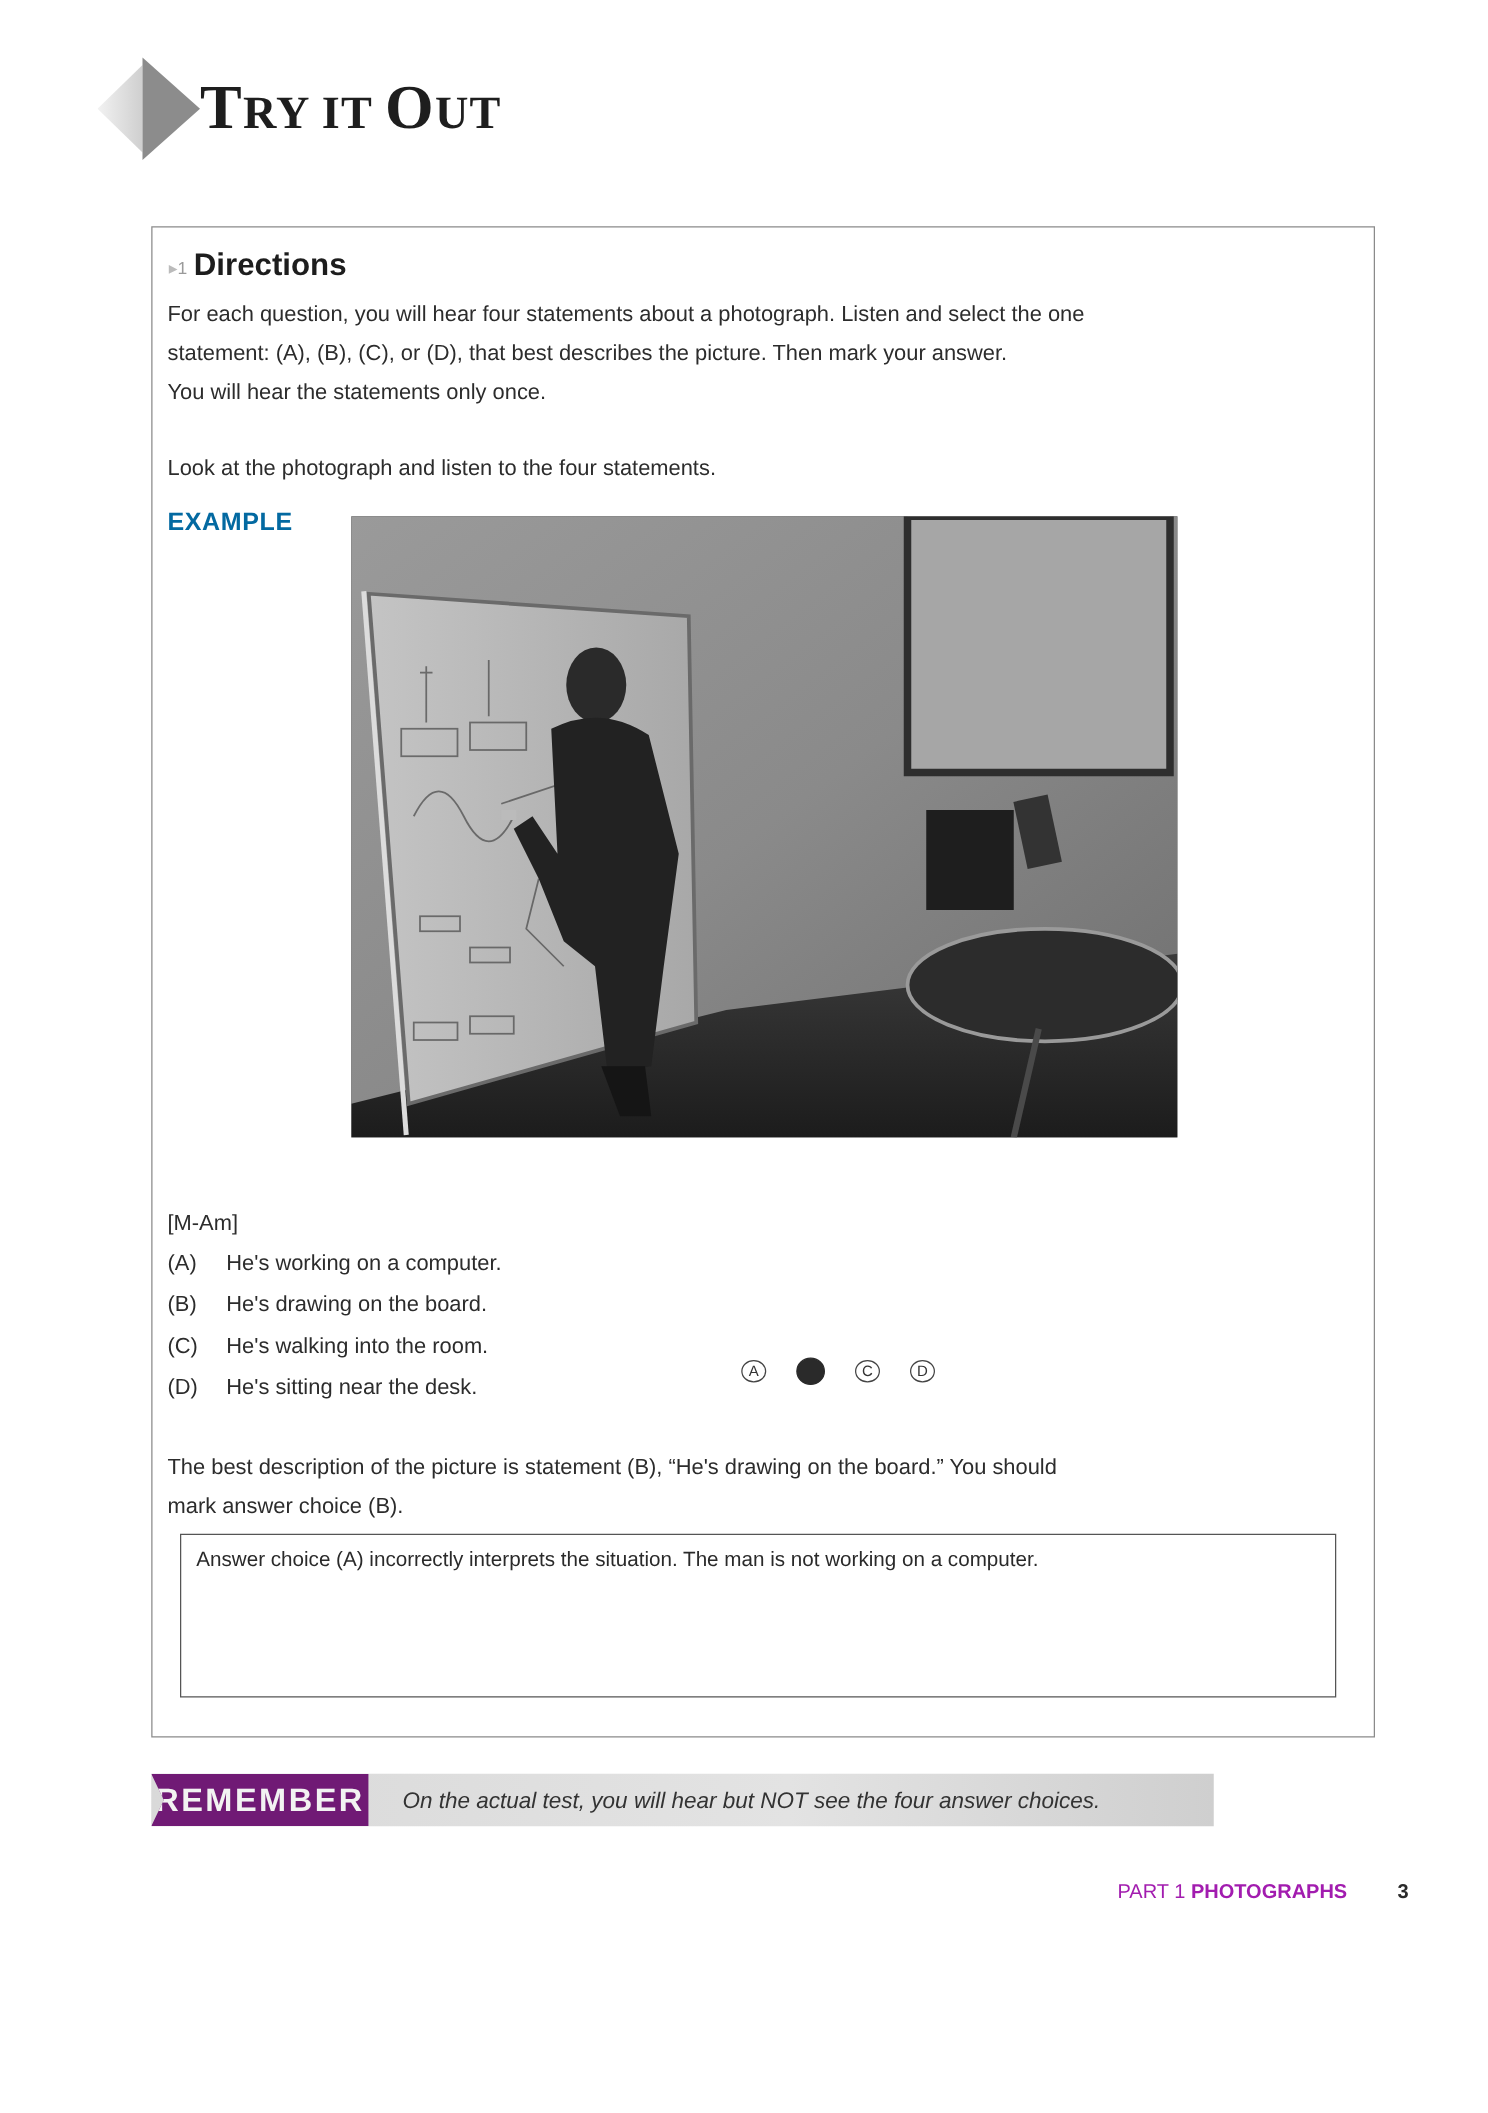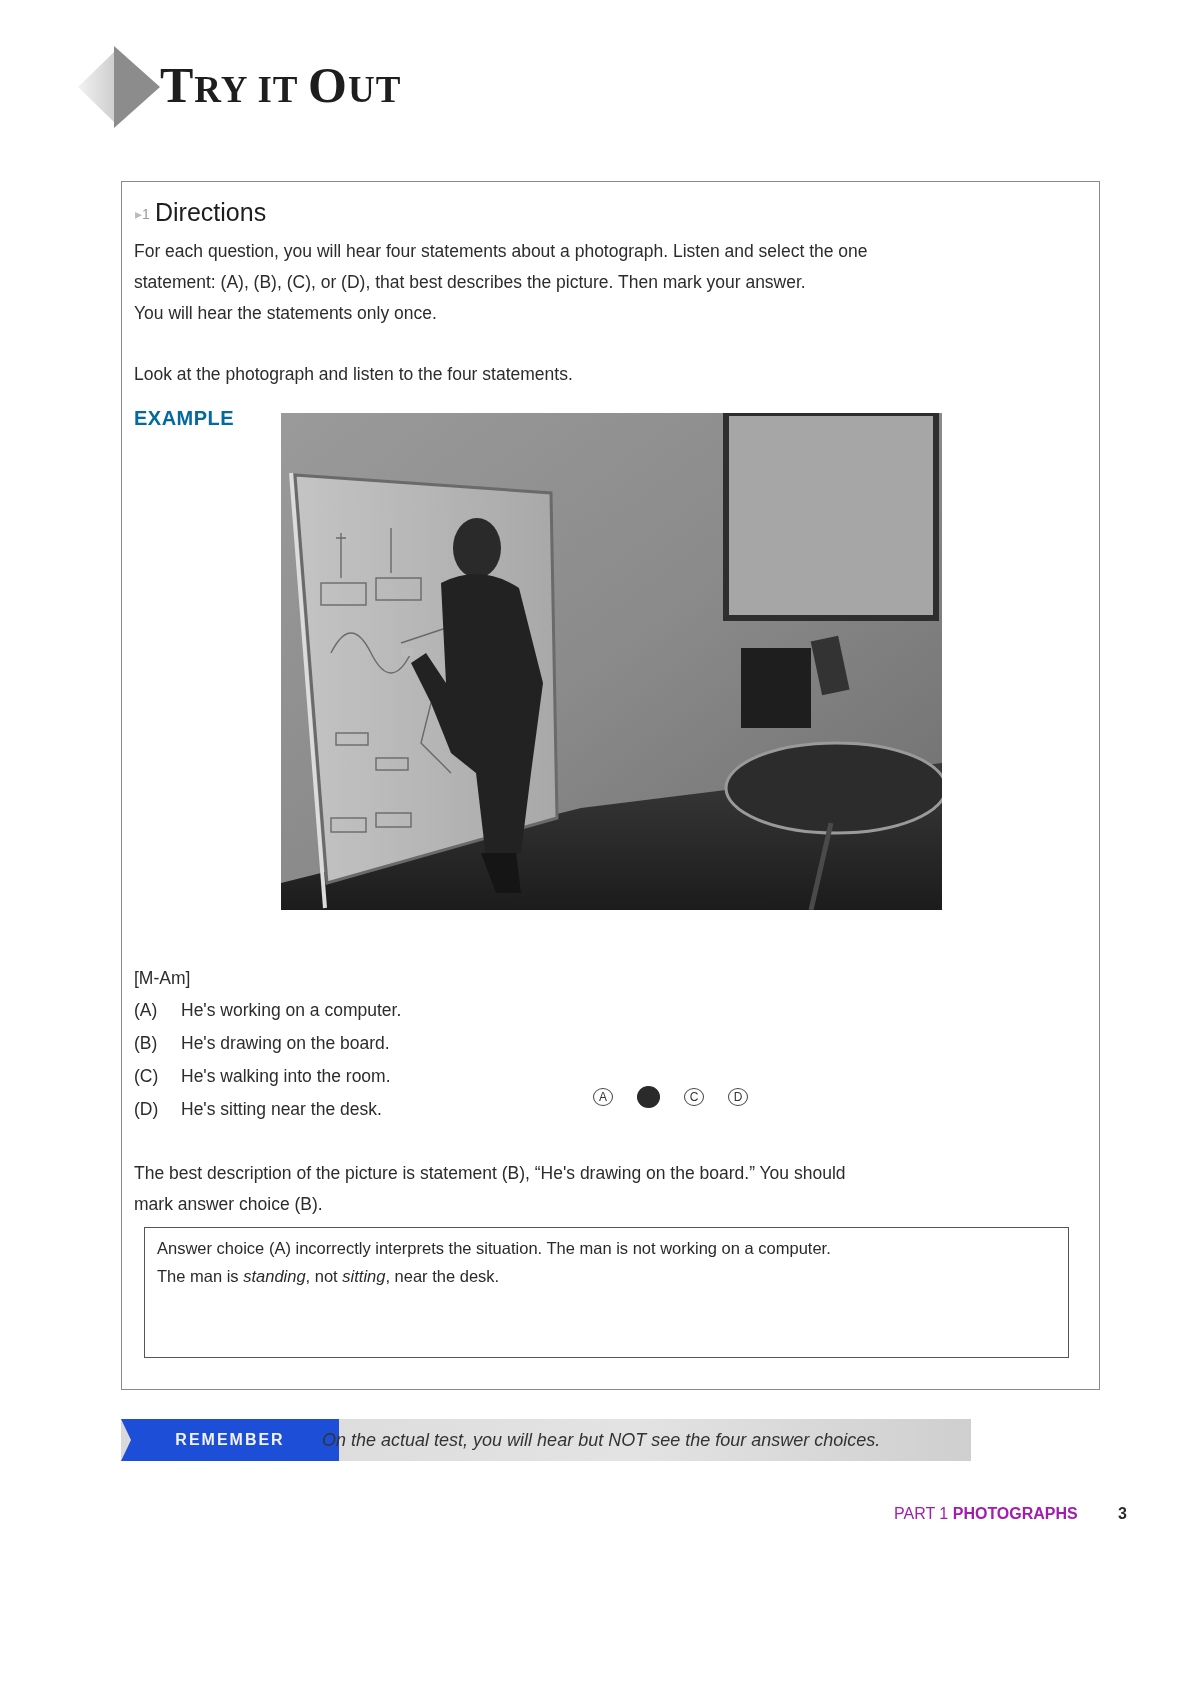--- a/index.html
+++ b/index.html
@@ -17,21 +17,21 @@
   }
   .hdr-title .big { font-size: 50px; }
   .hdr-title .sm { font-size: 37px; }
 
   
   .frame {
     left: 121px; top: 181px; width: 979px; height: 1209px;
     border: 1px solid #8a8a8a; box-sizing: border-box;
   }
   .dir-num { left: 135px; top: 206px; font-size: 14px; color: #9a9a9a; }
-  .dir-title { left: 155px; top: 198px; font-size: 25px; font-weight: normal; color: #1d1d1d; }
+  .dir-title { left: 155px; top: 198px; font-size: 25px; font-weight: bold; color: #1d1d1d; }
   .para { left: 134px; font-size: 17.5px; line-height: 31px; color: #2c2c2c; }
   .example { left: 134px; top: 407px; font-size: 20px; font-weight: bold; color: #0369a1; letter-spacing: 0.5px; }
 
   
   .photo { left: 281px; top: 413px; width: 661px; height: 497px; overflow: hidden; background: #5a5a5a; }
 
   
   .speaker { left: 134px; top: 968px; font-size: 17.5px; color: #2c2c2c; }
   .stmt { left: 134px; font-size: 17.5px; color: #2c2c2c; }
   .stmt .lbl { display: inline-block; width: 47px; }
@@ -51,24 +51,24 @@
     box-sizing: border-box; padding: 6px 12px; font-size: 16.5px; line-height: 28px; color: #2a2a2a;
   }
   .expl i { font-style: italic; }
 
   
   .rem-bar {
     left: 121px; top: 1419px; width: 850px; height: 42px;
     background: linear-gradient(90deg, #d9d9d9 0%, #e3e3e3 60%, #cfcfcf 100%);
   }
   .rem-tag {
-    left: 121px; top: 1419px; width: 218px; height: 42px; background: #1d4ed8;
+    left: 121px; top: 1419px; width: 174px; height: 42px; background: #701a75;
     clip-path: polygon(0 0, 100% 0, 100% 100%, 0 100%, 10px 50%);
     display: flex; align-items: center; justify-content: center;
-    color: #f2f2f2; font-weight: bold; font-size: 16px; letter-spacing: 2px;
+    color: #f2f2f2; font-weight: bold; font-size: 26px; letter-spacing: 2px;
   }
   .rem-text { left: 322px; top: 1430px; font-size: 18px; font-style: italic; color: #333; }
 
   
   .footer { left: 894px; top: 1505px; font-size: 16px; color: #a21caf; }
   .footer b { font-weight: bold; }
   .page-num { left: 1118px; top: 1505px; font-size: 16px; font-weight: bold; color: #2a2a2a; }
 </style>
 </head>
 <body>
@@ -179,21 +179,20 @@
   <div class="bubble">
       <span>D</span>
     </div>
 </div>
 
 <div class="abs para" style="top:1158px">The best description of the picture is statement (B), “He's drawing on the board.” You should</div>
 <div class="abs para" style="top:1189px">mark answer choice (B).</div>
 
 <div class="abs expl">
   <div><span>Answer choice (A) incorrectly interprets the situation. The man is not working on a computer.</span></div>
-  <div><span>The man is </span><i>standing</i><span>, not </span><i>sitting</i><span>, near the desk.</span></div>
 </div>
 
 <div class="abs rem-bar"></div>
 <div class="abs rem-tag">
     <span>REMEMBER</span>
   </div>
 <div class="abs rem-text">On the actual test, you will hear but NOT see the four answer choices.</div>
 
 <div class="abs footer">
   <span>PART 1</span> <b>PHOTOGRAPHS</b>

